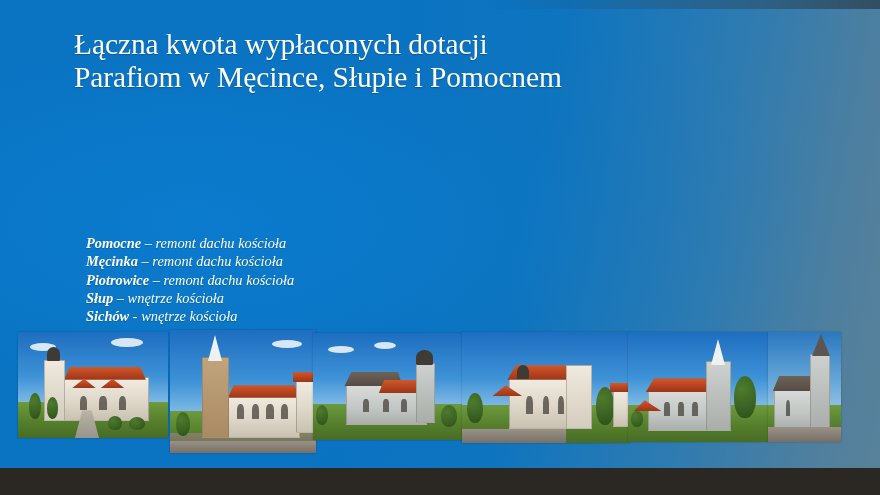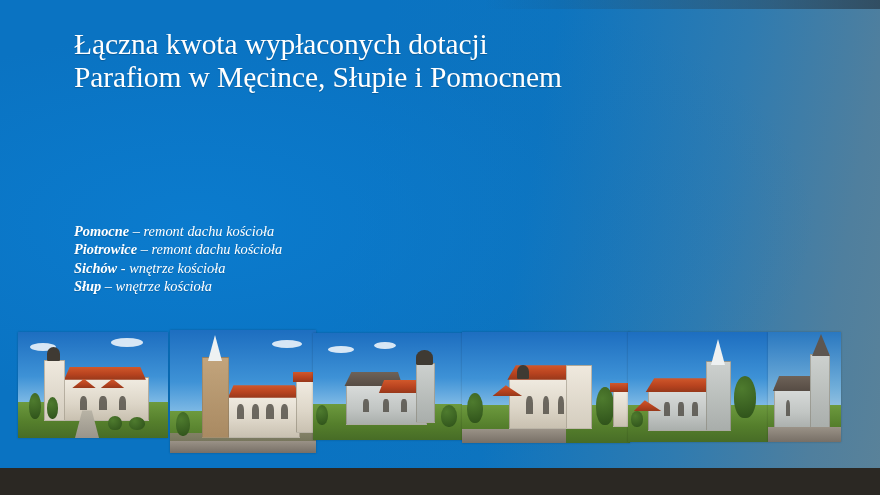--- a/index.html
+++ b/index.html
@@ -80,21 +80,21 @@
     font-weight: bold;
     font-size: 15.2px;
     line-height: 1.33;
     text-shadow: 0 1px 1px rgba(0,0,0,0.18);
   }
   .parish-list {
     position: absolute;
     left: 74px;
     top: 222px;
     width: 480px;
-    margin: 0;
+    margin: 12px;
     padding: 0;
     list-style: none;
     color: #ffffff;
     font-size: 14.4px;
     line-height: 1.27;
     font-style: italic;
     text-shadow: 0 1px 1px rgba(0,0,0,0.18);
   }
   .parish-list li { white-space: nowrap; }
   .parish-list .place {
@@ -221,27 +221,30 @@
     <span>Łączna kwota wypłaconych dotacji</span><br>
     <span>Parafiom w Męcince, Słupie i Pomocnem</span>
   </div>
 
 
   <ul class="parish-list">
     <li>
       <span class="place">Pomocne</span><span class="work"> – remont dachu kościoła</span>
     </li>
     <li>
+      <span class="place">Męcinka</span><span class="work"> – remont dachu kościoła</span>
+    </li>
+    <li>
       <span class="place">Piotrowice</span><span class="work"> – remont dachu kościoła</span>
     </li>
     <li>
+      <span class="place">Słup</span><span class="work"> – wnętrze kościoła</span>
+    </li>
+    <li>
       <span class="place">Sichów</span><span class="work"> - wnętrze kościoła</span>
-    </li>
-    <li>
-      <span class="place">Słup</span><span class="work"> – wnętrze kościoła</span>
     </li>
   </ul>
 
   <div class="photo-strip">
 
     <div class="photo" style="left:18px; top:7px; width:150px; height:106px;">
       <div class="sky"></div>
       <div class="cloud" style="left:8%; top:10%; width:26px; height:8px;"></div>
       <div class="cloud" style="left:62%; top:6%; width:32px; height:9px;"></div>
       <div class="ground"></div>

